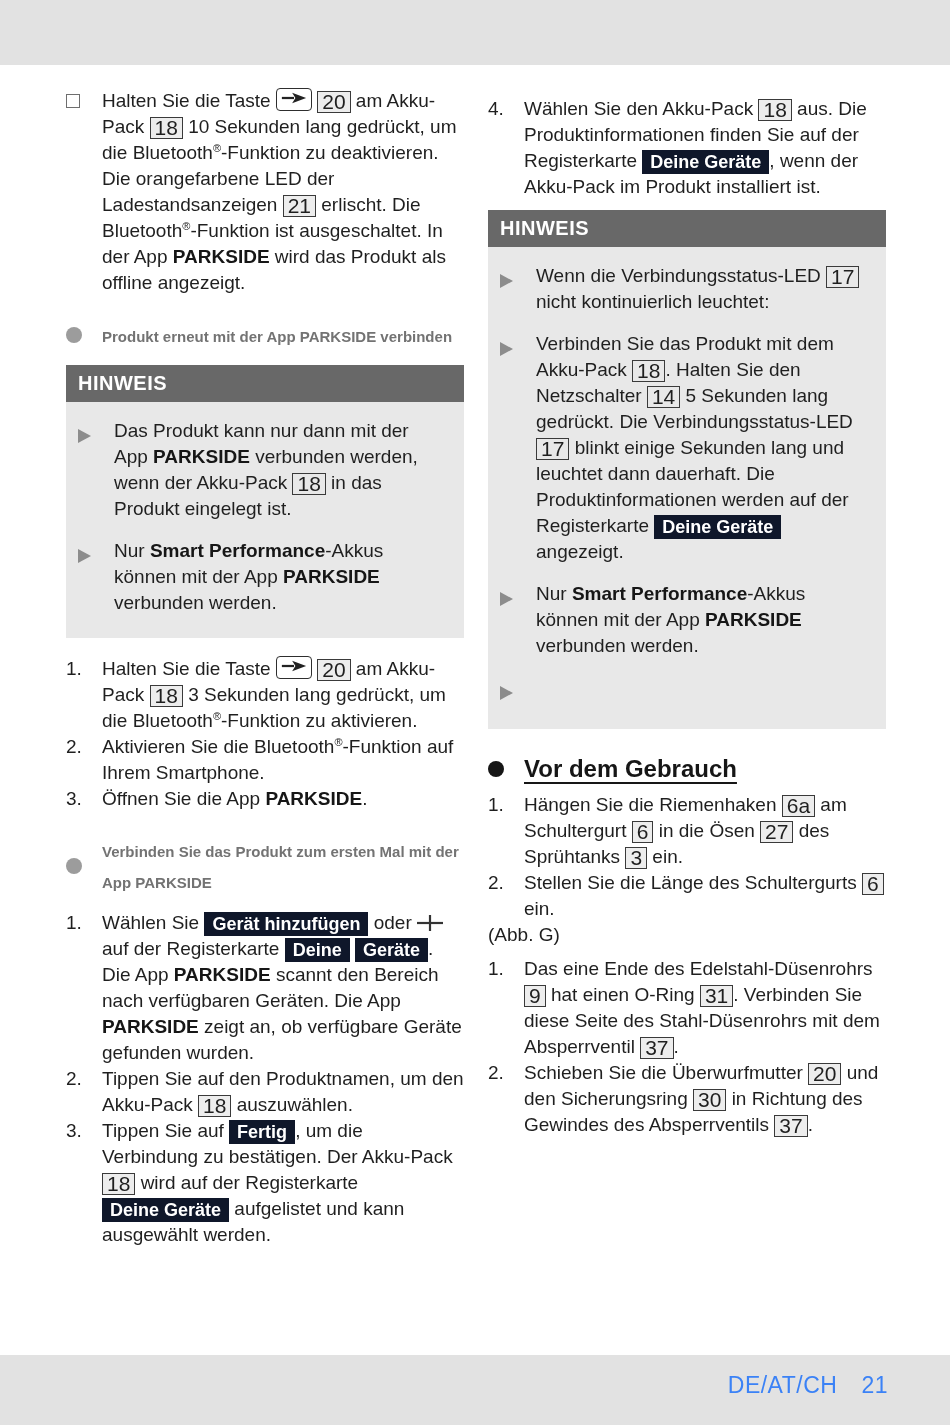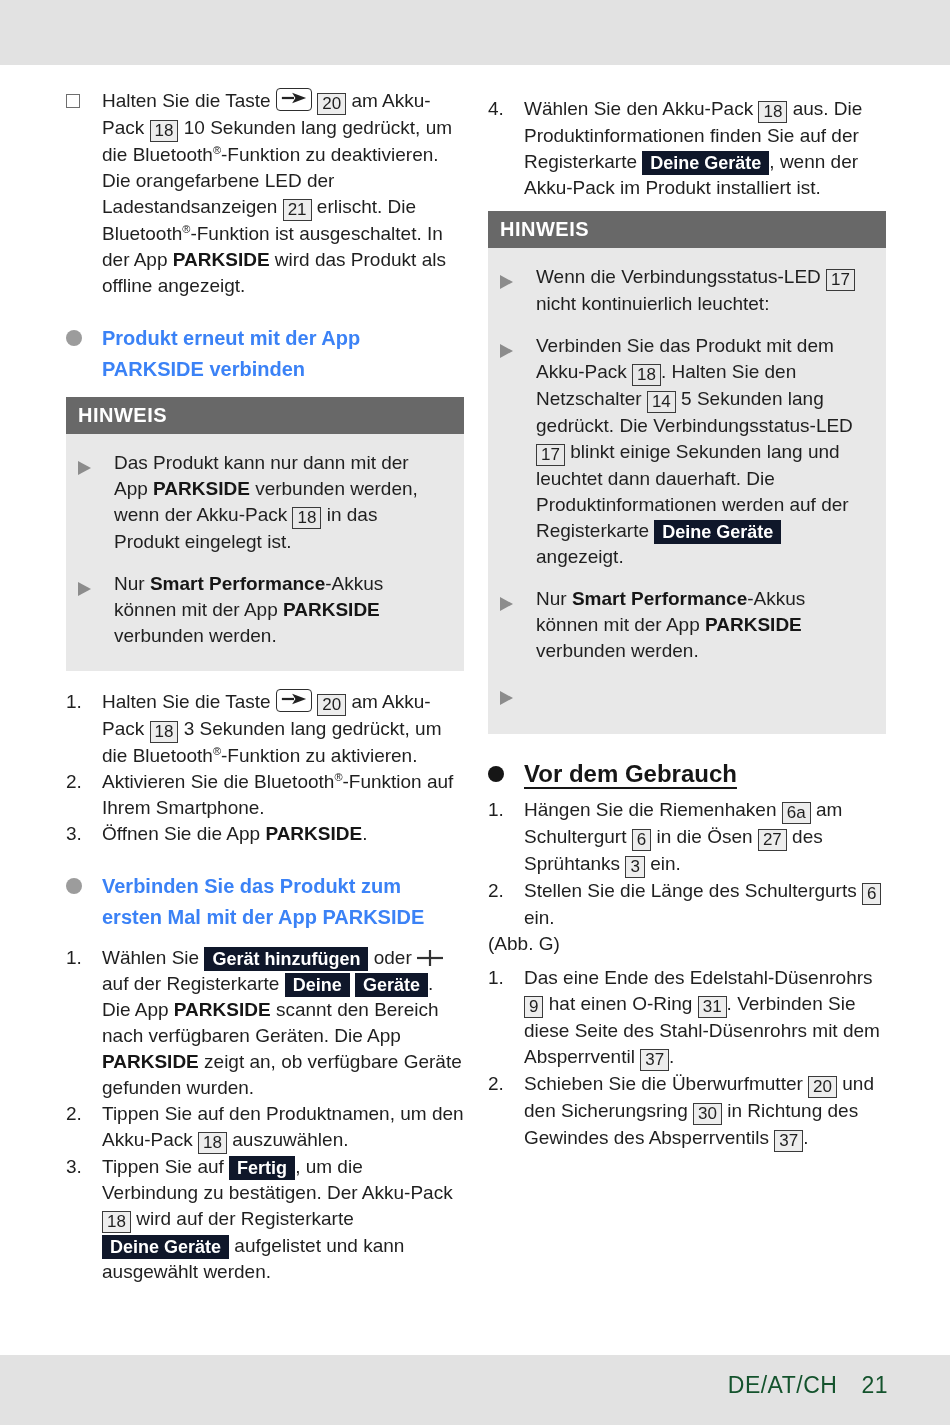--- a/index.html
+++ b/index.html
@@ -4,40 +4,40 @@
 <style>
   html,body{margin:0;padding:0;background:#ffffff;}
   .page{
     position:relative;width:950px;height:1425px;background:#ffffff;
     font-family:"Liberation Sans","DejaVu Sans",sans-serif;
     color:#222;overflow:hidden;
   }
   .band-top{position:absolute;top:0;left:0;width:950px;height:65px;background:#e2e2e2;}
   .band-bottom{position:absolute;top:1355px;left:0;width:950px;height:70px;background:#e2e2e2;}
   .footer{
-    position:absolute;top:1372px;right:62px;font-size:23px;color:#14532d;
+    position:absolute;top:1372px;right:62px;font-size:23px;color:#3b82f6;
     display:flex;gap:24px;letter-spacing:.5px;
   }
   .col{position:absolute;top:88px;width:398px;font-size:19px;line-height:26px;color:#1f1f1f;}
   .col-left{left:66px;}
   .col-right{left:488px;}
 
   
   .blk{margin:0 0 6px 0;}
   .flexrow{display:flex;align-items:flex-start;}
   .marker-col{width:36px;flex-shrink:0;}
   .body-col{flex:1;min-width:0;}
 
   
   .check-sq{display:inline-block;width:12px;height:12px;border:1.6px solid #6e6e6e;margin-top:6px;background:transparent;}
 
   
   .heading{font-weight:bold;margin:24px 0 12px 0;}
   .heading .h-dot{display:inline-block;width:16px;height:16px;border-radius:50%;margin-top:7px;}
-  .heading.gray{color:#3b82f6;font-size:20px;line-height:31px;}
+  .heading.gray{color:#737373;font-size:15px;line-height:31px;align-items:center;}
   .heading.gray .h-dot{background:#9c9c9c;}
   .heading.black_underline{color:#161616;font-size:24px;line-height:31px;margin-bottom:6px;}
   .heading.black_underline .h-dot{background:#161616;}
   .heading.black_underline .h-text{text-decoration:underline;text-decoration-thickness:2px;text-underline-offset:5px;}
 
   
   .notice{margin:10px 0 18px 0;}
   .notice-head{background:#686868;color:#fff;font-weight:bold;font-size:20px;
     padding:5px 12px 6px 12px;letter-spacing:.5px;}
   .notice-body{background:#e8e8e8;padding:16px 10px 6px 0;}
@@ -52,21 +52,21 @@
   .li-num{width:36px;flex-shrink:0;}
 
   
   .caption{margin:0 0 8px 0;}
 
   
   .sg-bold{font-weight:bold;color:#161616;}
   sup.sg-sup{font-size:11px;line-height:0;vertical-align:super;}
   .badge{
     display:inline-block;border:1.5px solid #3a3a3a;background:#ededed;color:#1f1f1f;
-    font-size:17px;line-height:20px;padding:0 4px;vertical-align:-2px;
+    font-size:21px;line-height:20px;padding:0 4px;vertical-align:-2px;
   }
   .notice-body .badge{background:transparent;}
   .chip{
     display:inline-block;background:#0f172a;color:#ffffff;font-weight:bold;
     font-size:18px;line-height:24px;padding:0 8px;vertical-align:-1px;white-space:nowrap;
   }
   .btn-icon{display:inline-block;width:34px;height:21px;border:1.6px solid #2e2e2e;border-radius:4px;
     vertical-align:-4px;background:#fff;text-align:center;}
   .btn-icon svg{display:block;margin:2px auto 0 auto;}
   .plus-icon{display:inline-block;width:26px;height:18px;vertical-align:-3px;}

